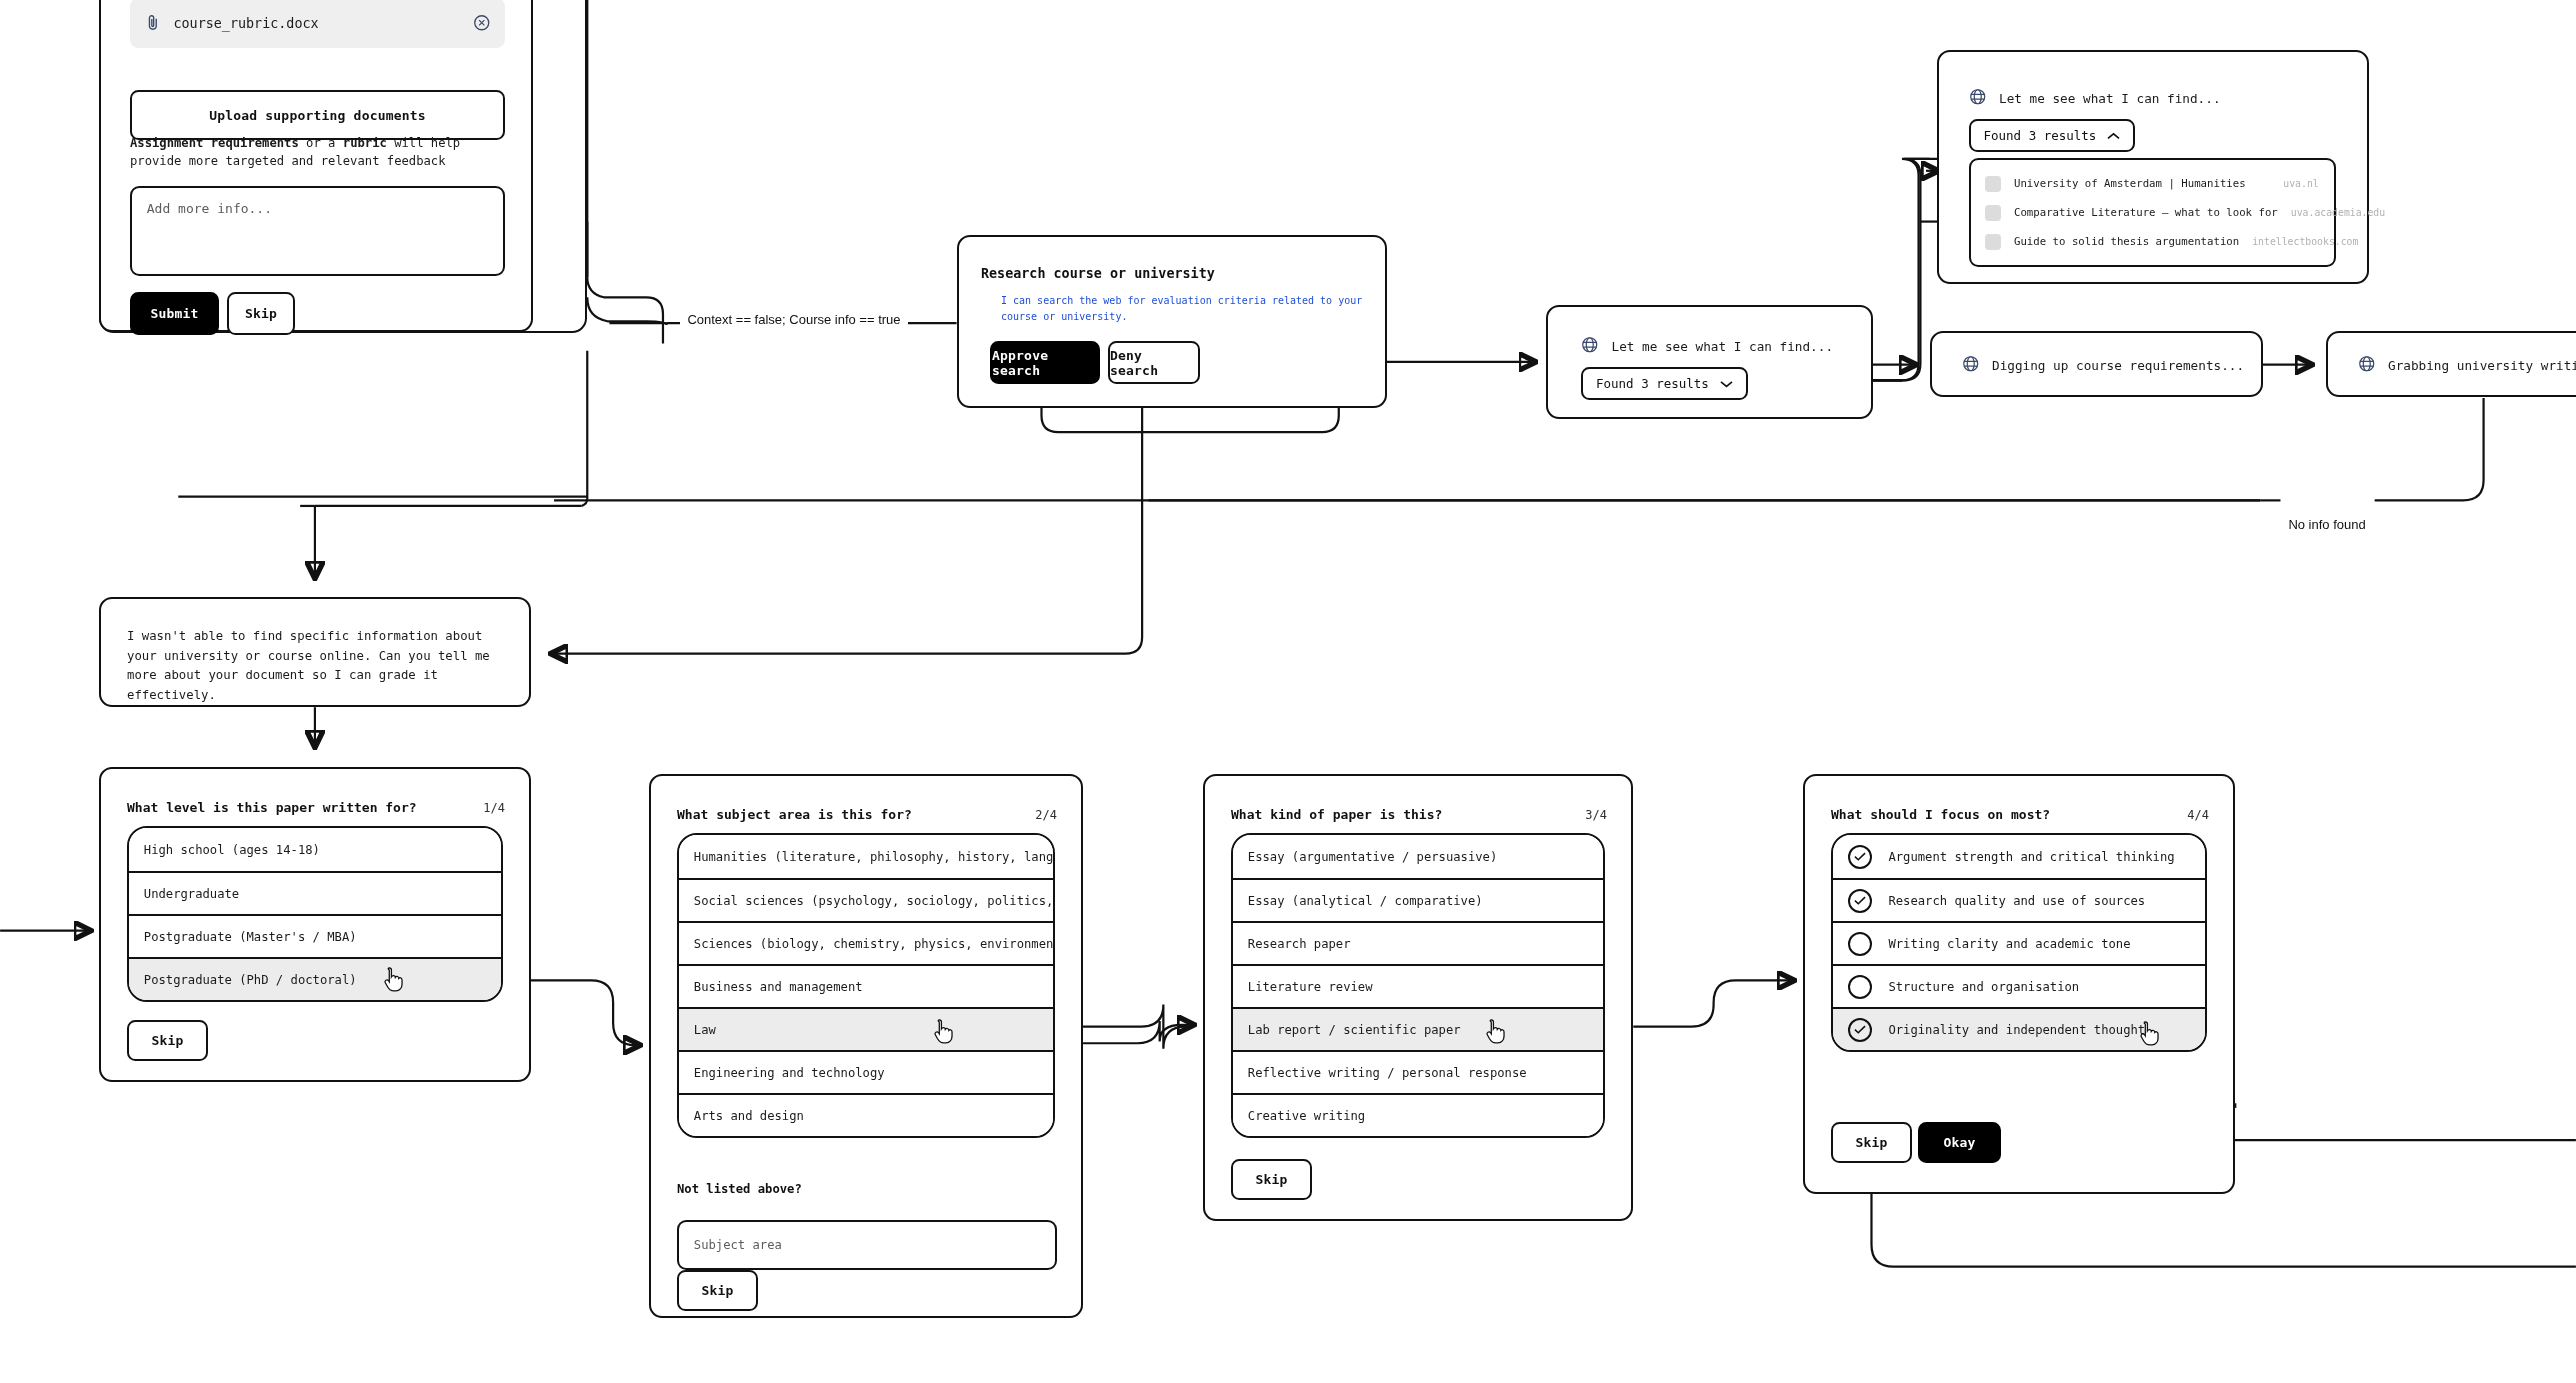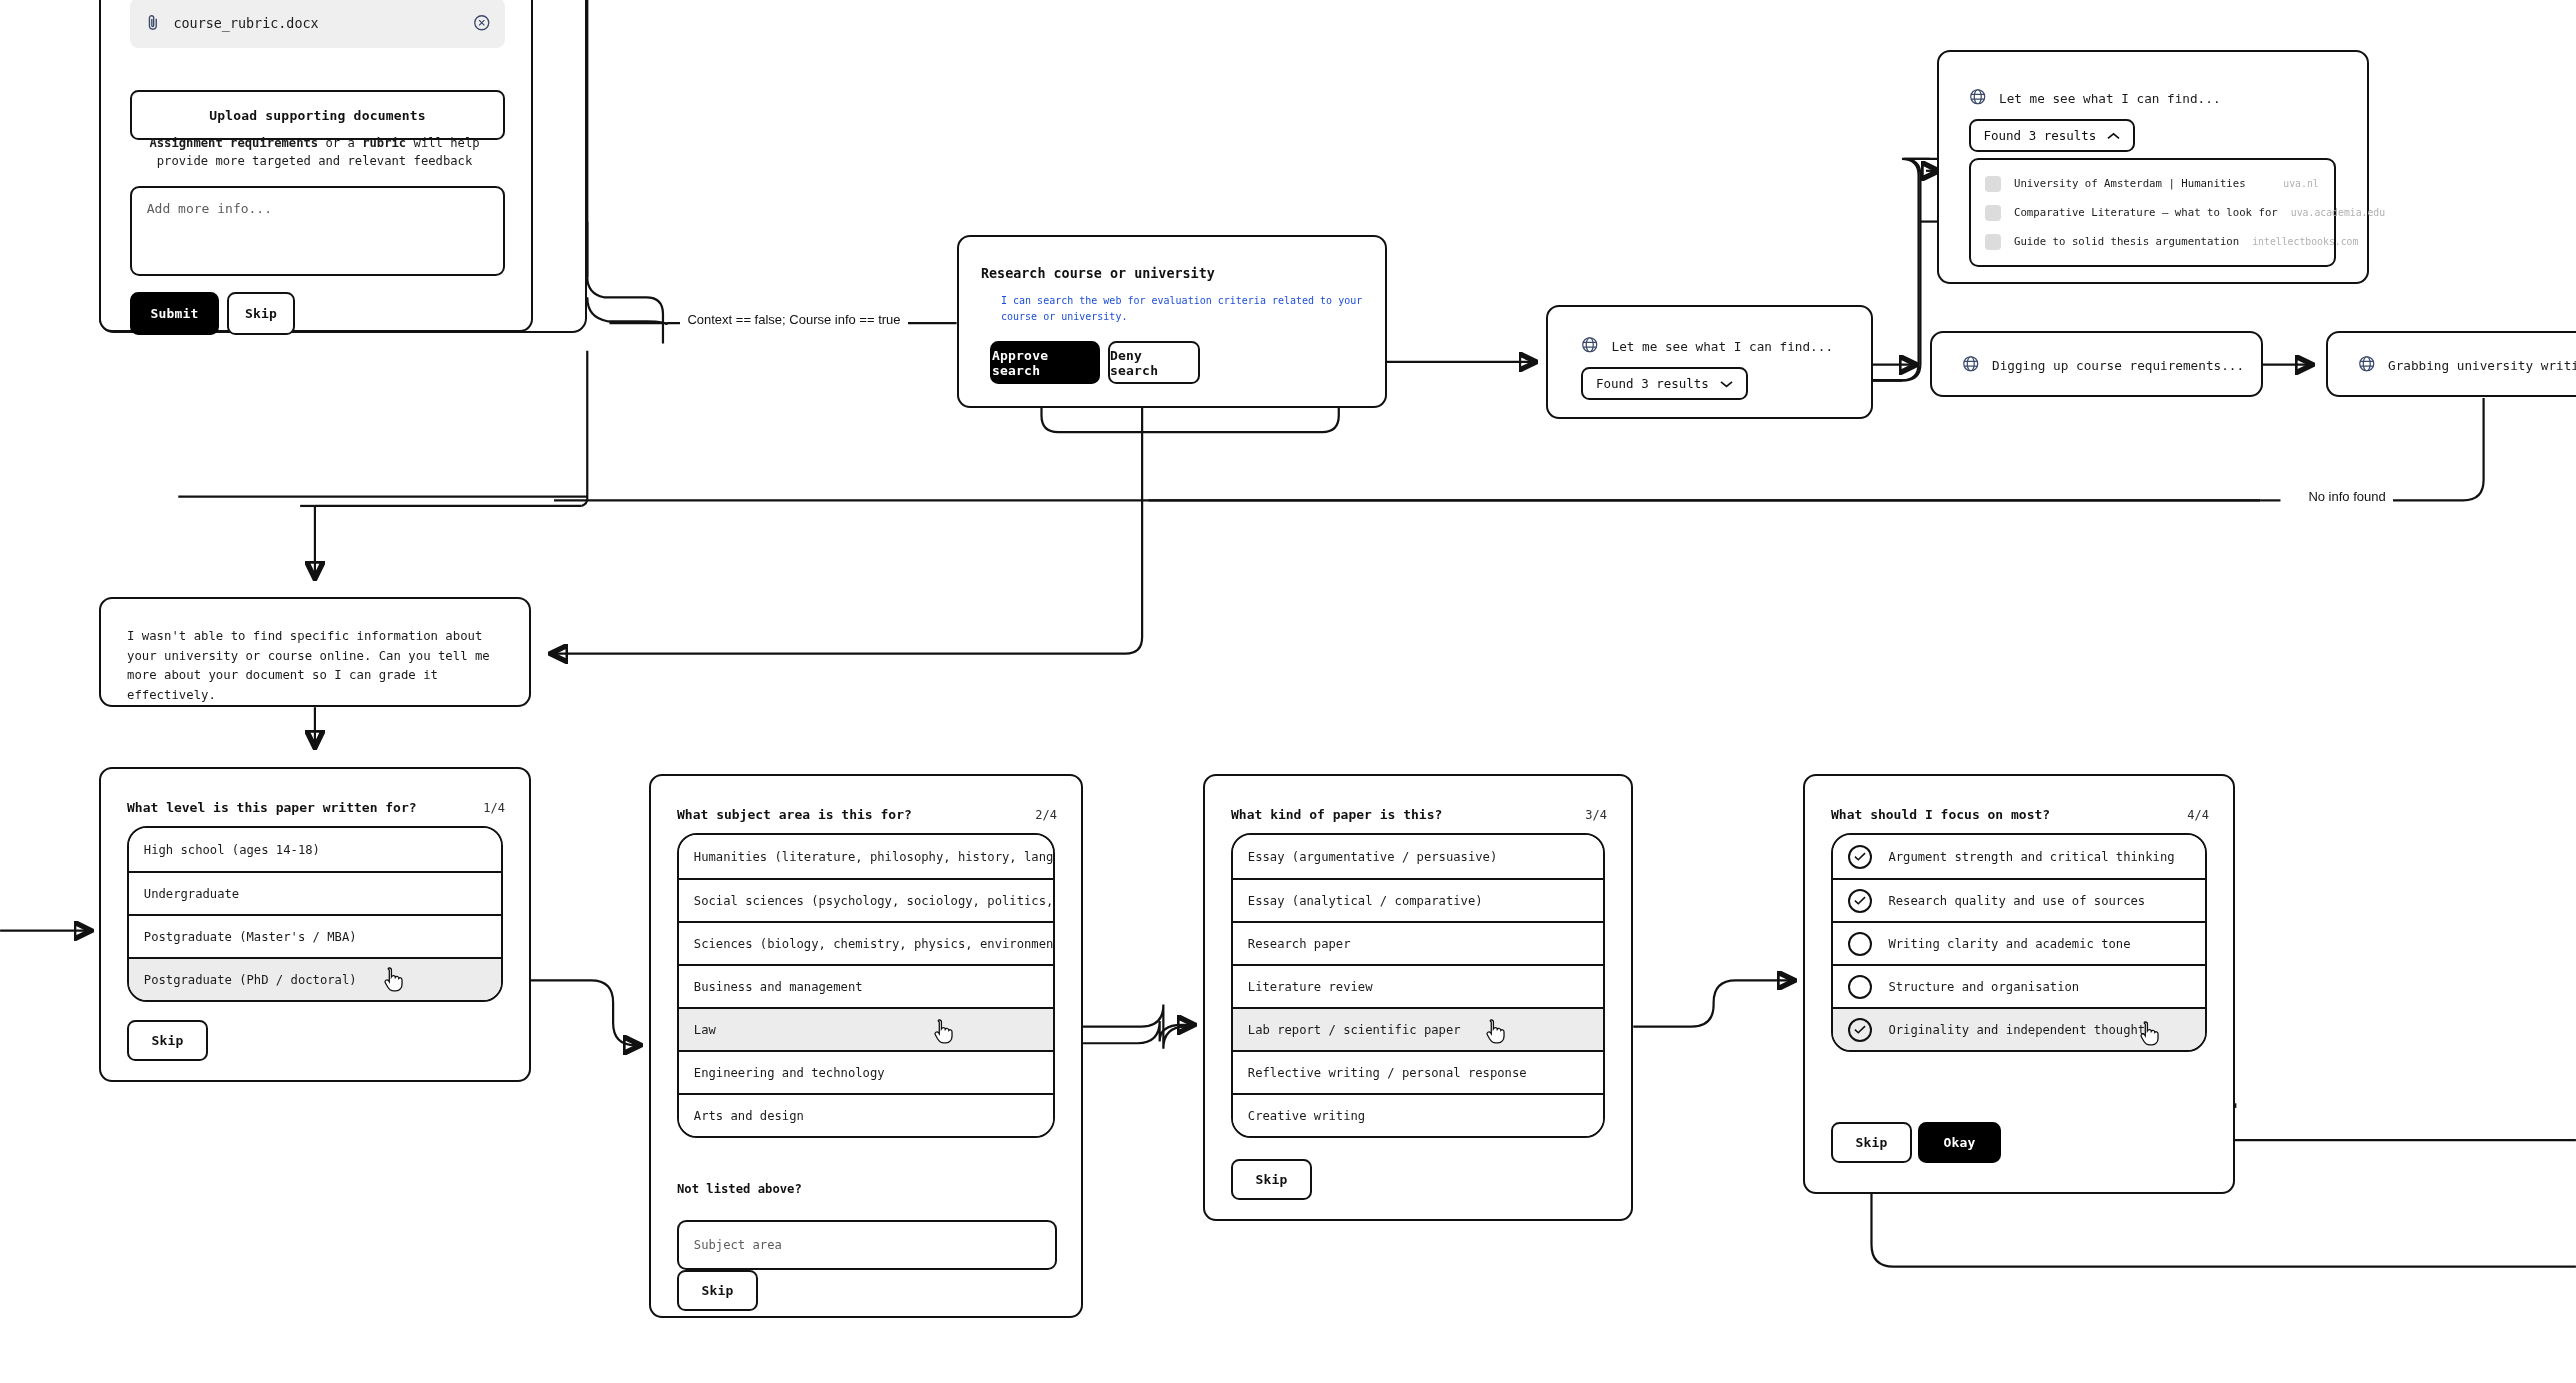--- a/index.html
+++ b/index.html
@@ -34,21 +34,21 @@
     background: #efefef; border-radius: 8.3px; display: flex; align-items: center;
     padding: 0 14.8px; gap: 13px;
   }
   .file-chip .fname { font-size: 13.4px; color: #1b1b1b; }
   .file-chip .x { margin-left: auto; }
   .clip-ico, .x-ico { display: block; }
   #upload-btn { position: absolute; left: 127px; top: 254px; width: 375px; height: 50px; margin-top: 19px; }
   #upload-btn { left: 29px; }
   .helper {
     position: absolute; left: 29px; top: 317px; width: 369px;
-    font-size: 12.2px; line-height: 1.5; color: #1b1b1b; text-align: center;
+    font-size: 12.2px; line-height: 1.5; color: #1b1b1b;
   }
   .helper b { font-weight: 700; }
   #info-area {
     position: absolute; left: 29px; top: 369px; width: 375px; height: 90px;
     border: 2px solid #111; border-radius: 9.2px; background: #fff;
     padding: 13px 14.8px; font-size: 13px; color: #5c5c5c;
   }
   #submit-btn { position: absolute; left: 29px; top: 475px; width: 89px; height: 43px; }
   #skip-upload-btn { position: absolute; left: 126px; top: 475px; width: 68px; height: 43px; }
 
@@ -229,21 +229,21 @@
       <b>Assignment requirements</b><span> or a </span><b>rubric</b><span> will help provide more targeted and relevant feedback</span>
     </div>
 
     <div id="info-area">Add more info...</div>
 
     <div class="btn dark" id="submit-btn">Submit</div>
     <div class="btn" id="skip-upload-btn">Skip</div>
   </div>
 
   <div class="edge-label sans" style="left:680px; top:312px;">Context == false; Course info == true</div>
-  <div class="edge-label sans" style="left:2281px; top:489px;margin-left:20px;">No info found</div>
+  <div class="edge-label sans" style="left:2281px; top:517px;">No info found</div>
 
   <div class="node" id="research-card">
     <div id="research-title">Research course or university</div>
     <div id="research-desc">I can search the web for evaluation criteria related to your course or university.</div>
     <div class="btn dark" id="approve-btn">Approve search</div>
     <div class="btn" id="deny-btn">Deny search</div>
   </div>
 
   <div class="node" id="results-card-big">
     <div class="globe-row">

